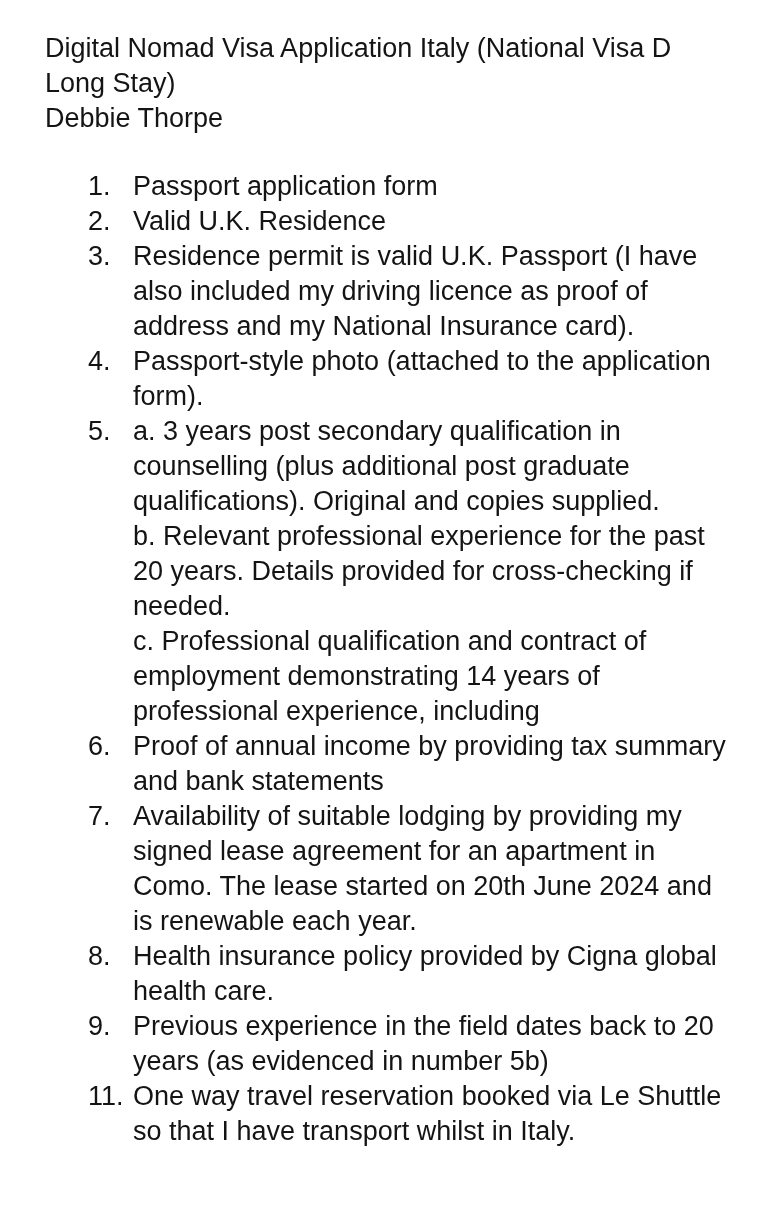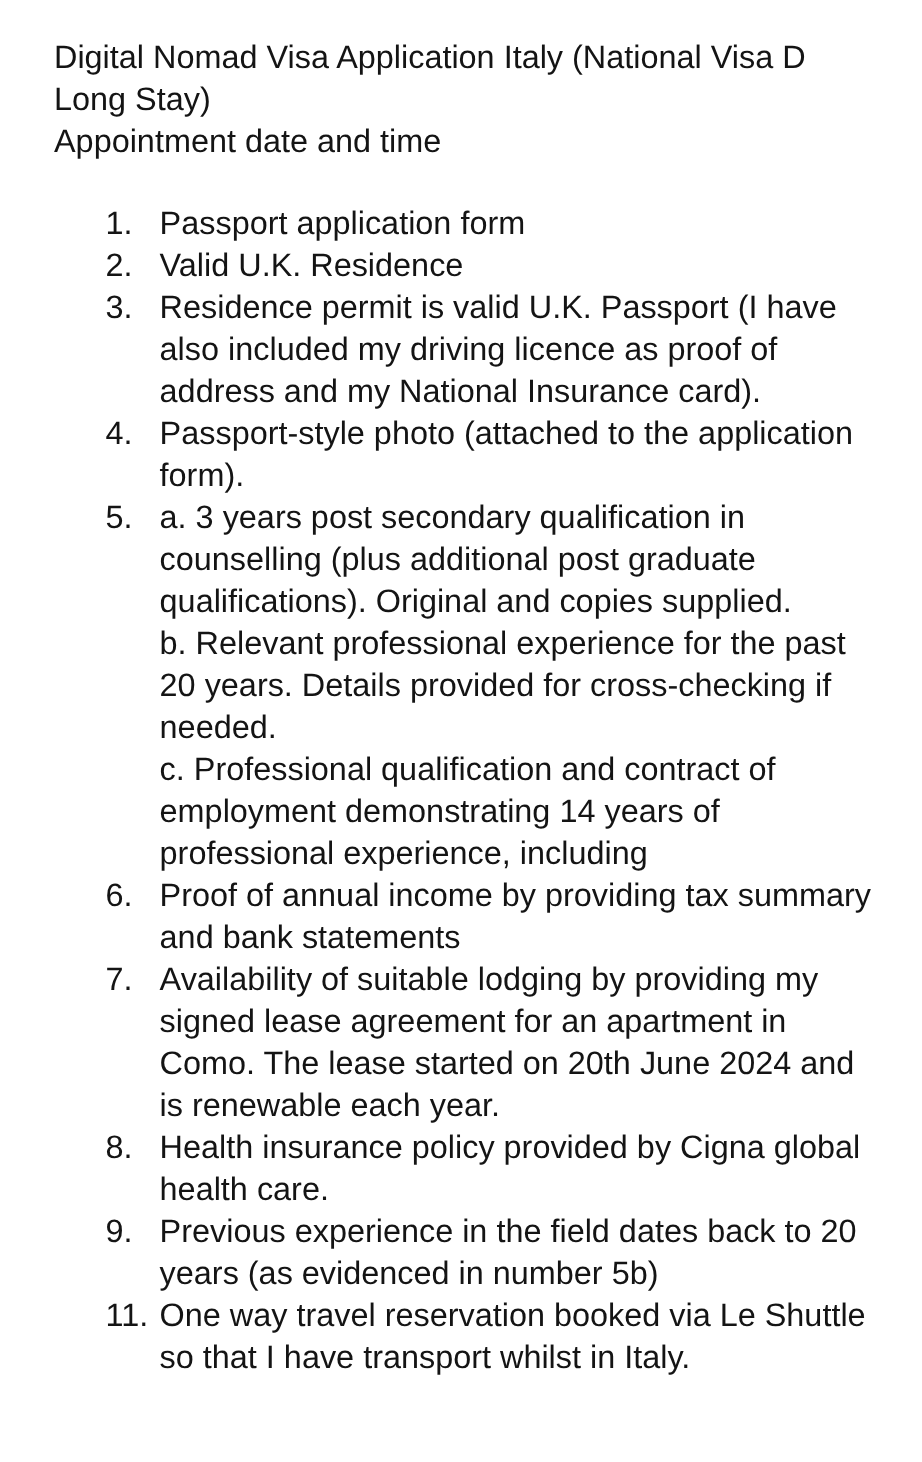--- a/index.html
+++ b/index.html
@@ -42,21 +42,21 @@
     white-space: pre-wrap;
   }
 </style>
 </head>
 <body>
 
 <div class="page">
 
   <div class="header">
     <p>Digital Nomad Visa Application Italy (National Visa D Long Stay)</p>
-    <p>Appointment date and time</p>
+    <p>Debbie Thorpe</p>
   </div>
 
   <ol class="checklist">
     <li>
       <span class="num">1.</span>
       <span class="txt">Passport application form</span>
     </li>
     <li>
       <span class="num">2.</span>
       <span class="txt">Valid U.K. Residence</span>

